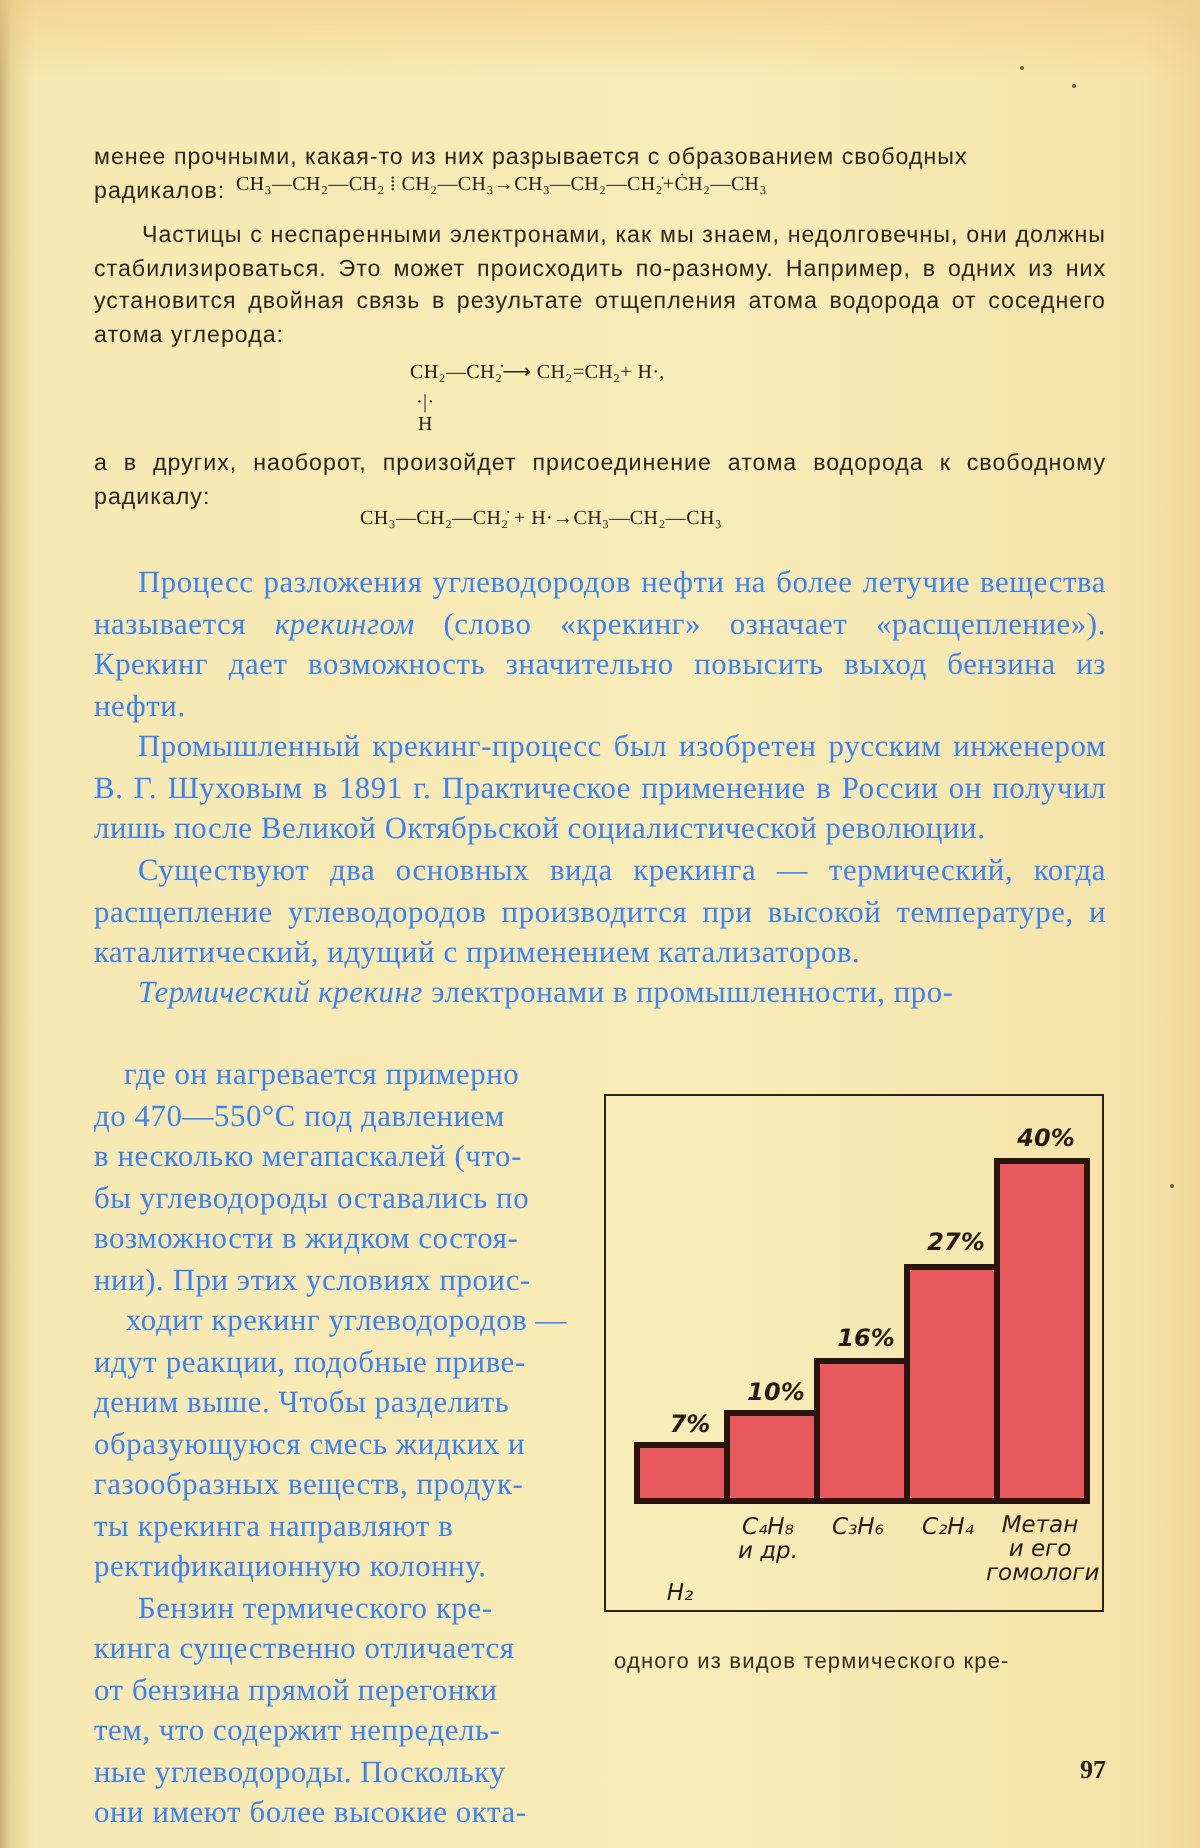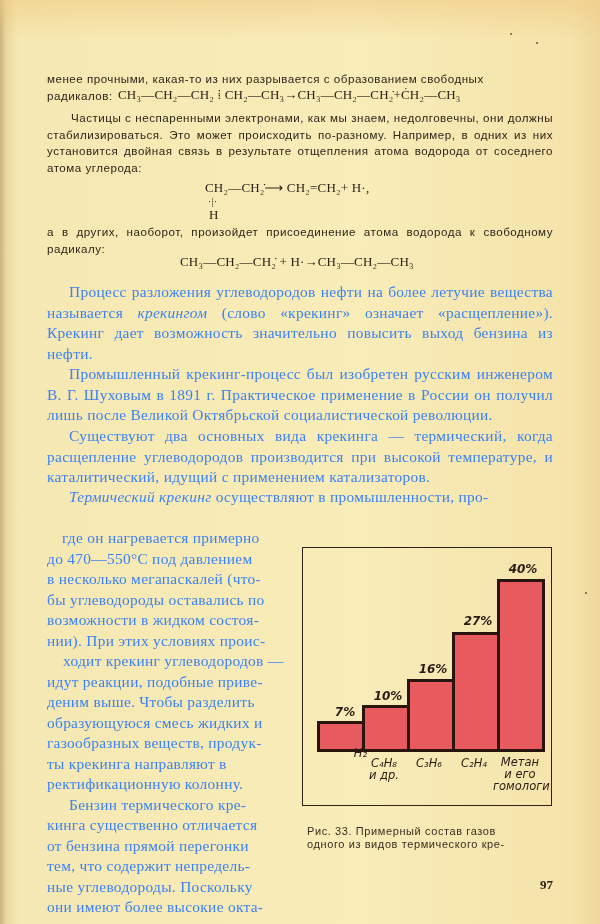--- a/index.html
+++ b/index.html
@@ -21,21 +21,21 @@
   }
   .big {
     font-family: "Liberation Serif", serif;
     font-size: 15.4px; line-height: 20.5px; letter-spacing: 0.3px;
     text-align: justify; color: #3b82f6;
   }
   .indent { text-indent: 22px; }
   .small.indent { text-indent: 24px; }
   .formula {
     position: absolute; font-family: "Liberation Serif", serif;
-    font-size: 13px; color: #2a2118; white-space: nowrap; letter-spacing: 0.2px;
+    font-size: 10px; color: #2a2118; white-space: nowrap; letter-spacing: 0.2px;
   }
   em { font-style: italic; }
   .line { display: block; }
   .narrow { position: absolute; left: 47px; width: 246px; }
   .chart-frame {
     position: absolute; left: 302px; top: 547px; width: 250px; height: 259px;
     border: 1.5px solid #2a2118; box-sizing: border-box;
   }
   .bar {
     position: absolute; background: #e85a5e; border: 3px solid #2a1410;
@@ -91,21 +91,21 @@
 
 <div class="block big indent" style="top:282px;">
   <span>Процесс разложения углеводородов нефти на более летучие вещества называется </span><em>крекингом</em><span> (слово «крекинг» означает «расщепление»). Крекинг дает возможность значительно повысить выход бензина из нефти.</span>
 </div>
 
 <div class="block big indent" style="top:364px;">Промышленный крекинг-процесс был изобретен русским инженером В. Г. Шуховым в 1891 г. Практическое применение в России он получил лишь после Великой Октябрьской социалистической революции.</div>
 
 <div class="block big indent" style="top:426px;">Существуют два основных вида крекинга — термический, когда расщепление углеводородов производится при высокой температуре, и каталитический, идущий с применением катализаторов.</div>
 
 <div class="block big" style="top:487px;">
-  <span class="line" style="padding-left:22px;"><em>Термический крекинг</em><span> осуществляют в промышленности, про-</span></span>
+  <span class="line" style="padding-left:22px;"><em>Термический крекинг</em><span> электронами в промышленности, про-</span></span>
 </div>
 
 <div class="narrow big" style="top:528px; left:62px; width:231px;">где он нагревается примерно</div>
 <div class="narrow big" style="top:548.5px;">до 470—550°С под давлением</div>
 <div class="narrow big" style="top:569px;">в несколько мегапаскалей (что-</div>
 <div class="narrow big" style="top:589.5px;">бы углеводороды оставались по</div>
 <div class="narrow big" style="top:610px;">возможности в жидком состоя-</div>
 <div class="narrow big" style="top:630.5px;">нии). При этих условиях проис-</div>
 <div class="narrow big" style="top:651px;margin-left:16px;">ходит крекинг углеводородов —</div>
 <div class="narrow big" style="top:671.5px;">идут реакции, подобные приве-</div>
@@ -130,35 +130,34 @@
 <div class="bar" style="left:407px; top:679px; width:48px; height:73px;"></div>
 <div class="bar" style="left:452px; top:632px; width:48px; height:120px;"></div>
 <div class="bar" style="left:497px; top:579px; width:48px; height:173px;"></div>
 
 <div class="bar-val" style="left:322px; top:705px;">7%</div>
 <div class="bar-val" style="left:365px; top:689px;">10%</div>
 <div class="bar-val" style="left:410px; top:662px;">16%</div>
 <div class="bar-val" style="left:455px; top:614px;">27%</div>
 <div class="bar-val" style="left:500px; top:562px;">40%</div>
 
-<div class="bar-cat" style="left:313px; top:747px;text-align:right;">H₂</div>
+<div class="bar-cat" style="left:313px; top:790px;">H₂</div>
 <div class="bar-cat" style="left:357px; top:757px;">
   <span class="line">C₄H₈</span>
   <span class="line">и др.</span>
 </div>
 <div class="bar-cat" style="left:402px; top:757px;">C₃H₆</div>
 <div class="bar-cat" style="left:447px; top:757px;">C₂H₄</div>
 <div class="bar-cat" style="left:493px; top:756px;">
   <span class="line">Метан</span>
   <span class="line">и его</span>
   <span class="line">гомологи</span>
 </div>
 
 <div class="caption">
-  <span class="line">Рис. 33. Примерный состав газов</span>
   <span class="line">одного из видов термического кре-</span>
 </div>
 
 <div class="page-num">97</div>
 
 <div class="speck" style="left:536px; top:42px;"></div>
 <div class="speck" style="left:510px; top:33px;"></div>
 <div class="speck" style="left:585px; top:592px;"></div>
 
 </body></html>

